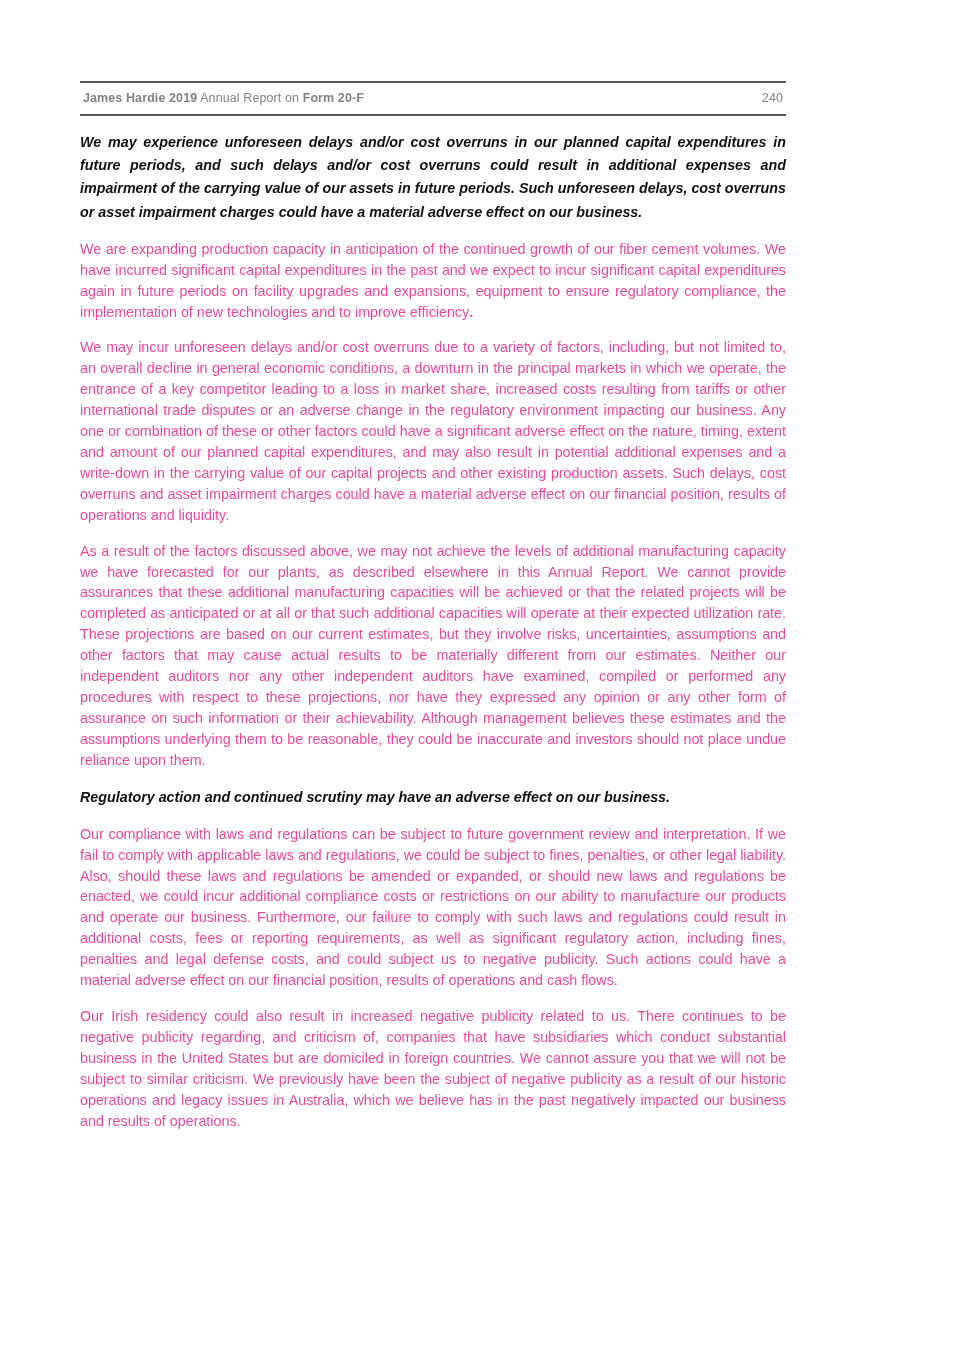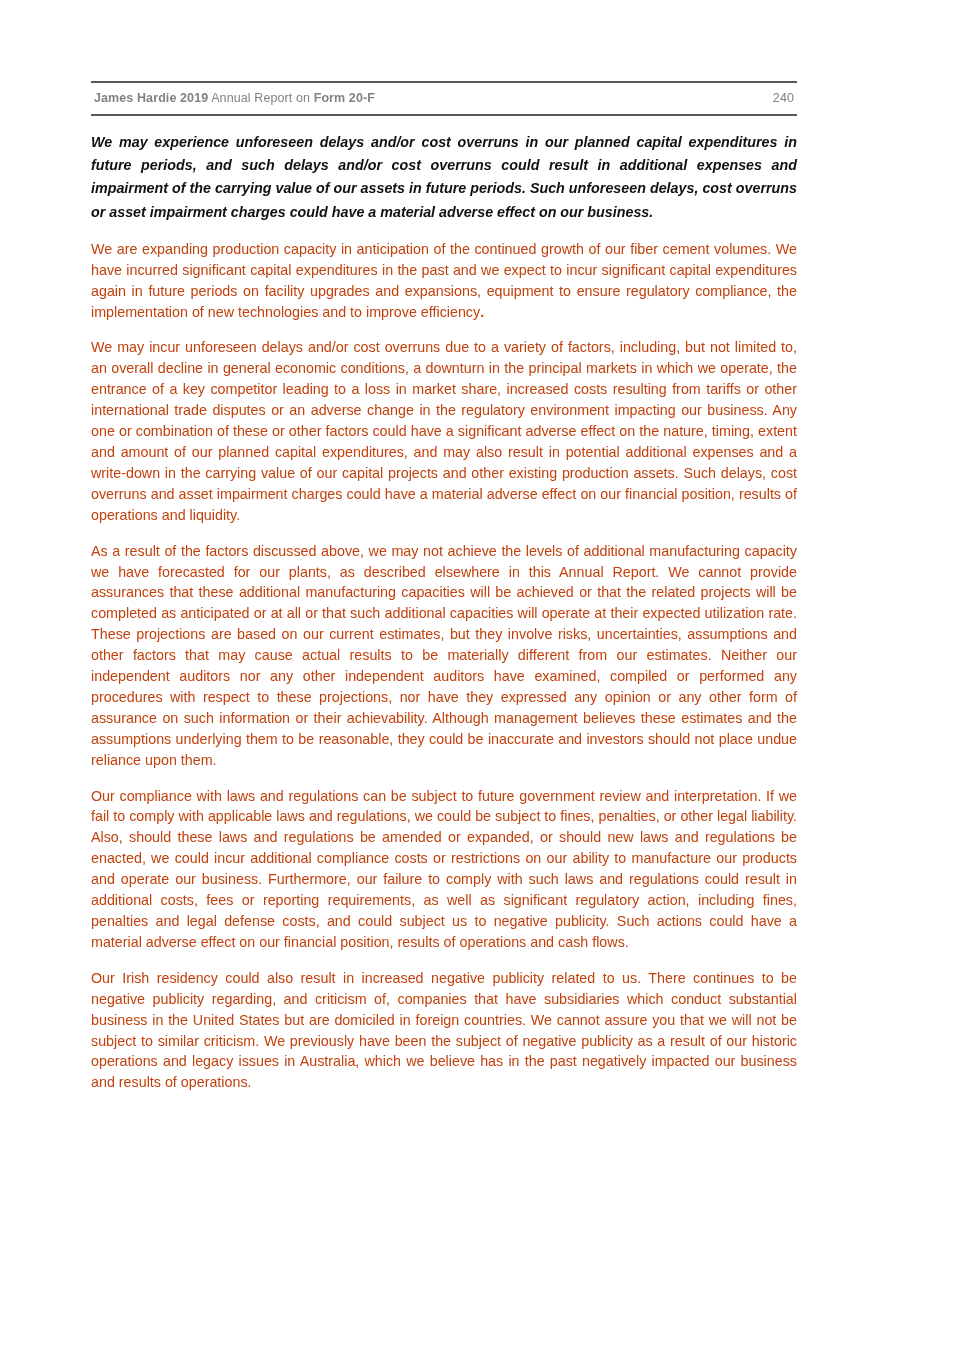--- a/index.html
+++ b/index.html
@@ -9,21 +9,20 @@
   }
   .page {
     position: relative;
     width: 865px;
     height: 1365px;
     background: #ffffff;
     box-sizing: border-box;
     padding: 81px 79px 0 80px;
     font-family: "Liberation Sans", "DejaVu Sans", sans-serif;
     overflow: hidden;
-    margin-left: 11px;
   }
   .doc-header {
     display: flex;
     justify-content: space-between;
     align-items: center;
     border-top: 2px solid #58595b;
     border-bottom: 2px solid #58595b;
     padding: 8px 3px 9px 3px;
     color: #808285;
     font-size: 12.5px;
@@ -32,21 +31,21 @@
   .doc-header .b {
     font-weight: bold;
   }
   .doc-body {
   }
   .doc-body p {
     margin: 15px 0 0 0;
     font-size: 14.3px;
     line-height: 20.9px;
     text-align: justify;
-    color: #c2410c;
+    color: #ec4899;
   }
   .doc-body p.risk-heading {
     font-weight: bold;
     font-style: italic;
     line-height: 23.2px;
     color: #111111;
   }
   .bold-period {
     font-weight: bold;
   }
@@ -66,20 +65,21 @@
   <main class="doc-body">
 
     <p class="risk-heading">We may experience unforeseen delays and/or cost overruns in our planned capital expenditures in future periods, and such delays and/or cost overruns could result in additional expenses and impairment of the carrying value of our assets in future periods. Such unforeseen delays, cost overruns or asset impairment charges could have a material adverse effect on our business.</p>
 
     <p><span>We are expanding production capacity in anticipation of the continued growth of our fiber cement volumes. We have incurred significant capital expenditures in the past and we expect to incur significant capital expenditures again in future periods on facility upgrades and expansions, equipment to ensure regulatory compliance, the implementation of new technologies and to improve efficiency</span><span class="bold-period">.</span></p>
 
     <p>We may incur unforeseen delays and/or cost overruns due to a variety of factors, including, but not limited to, an overall decline in general economic conditions, a downturn in the principal markets in which we operate, the entrance of a key competitor leading to a loss in market share, increased costs resulting from tariffs or other international trade disputes or an adverse change in the regulatory environment impacting our business. Any one or combination of these or other factors could have a significant adverse effect on the nature, timing, extent and amount of our planned capital expenditures, and may also result in potential additional expenses and a write-down in the carrying value of our capital projects and other existing production assets. Such delays, cost overruns and asset impairment charges could have a material adverse effect on our financial position, results of operations and liquidity.</p>
 
     <p>As a result of the factors discussed above, we may not achieve the levels of additional manufacturing capacity we have forecasted for our plants, as described elsewhere in this Annual Report. We cannot provide assurances that these additional manufacturing capacities will be achieved or that the related projects will be completed as anticipated or at all or that such additional capacities will operate at their expected utilization rate. These projections are based on our current estimates, but they involve risks, uncertainties, assumptions and other factors that may cause actual results to be materially different from our estimates. Neither our independent auditors nor any other independent auditors have examined, compiled or performed any procedures with respect to these projections, nor have they expressed any opinion or any other form of assurance on such information or their achievability. Although management believes these estimates and the assumptions underlying them to be reasonable, they could be inaccurate and investors should not place undue reliance upon them.</p>
 
+    <p class="risk-heading">Regulatory action and continued scrutiny may have an adverse effect on our business.</p>
 
     <p>Our compliance with laws and regulations can be subject to future government review and interpretation. If we fail to comply with applicable laws and regulations, we could be subject to fines, penalties, or other legal liability. Also, should these laws and regulations be amended or expanded, or should new laws and regulations be enacted, we could incur additional compliance costs or restrictions on our ability to manufacture our products and operate our business. Furthermore, our failure to comply with such laws and regulations could result in additional costs, fees or reporting requirements, as well as significant regulatory action, including fines, penalties and legal defense costs, and could subject us to negative publicity. Such actions could have a material adverse effect on our financial position, results of operations and cash flows.</p>
 
     <p>Our Irish residency could also result in increased negative publicity related to us. There continues to be negative publicity regarding, and criticism of, companies that have subsidiaries which conduct substantial business in the United States but are domiciled in foreign countries. We cannot assure you that we will not be subject to similar criticism. We previously have been the subject of negative publicity as a result of our historic operations and legacy issues in Australia, which we believe has in the past negatively impacted our business and results of operations.</p>
 
   </main>
 
 </div>
 
 </body></html>

